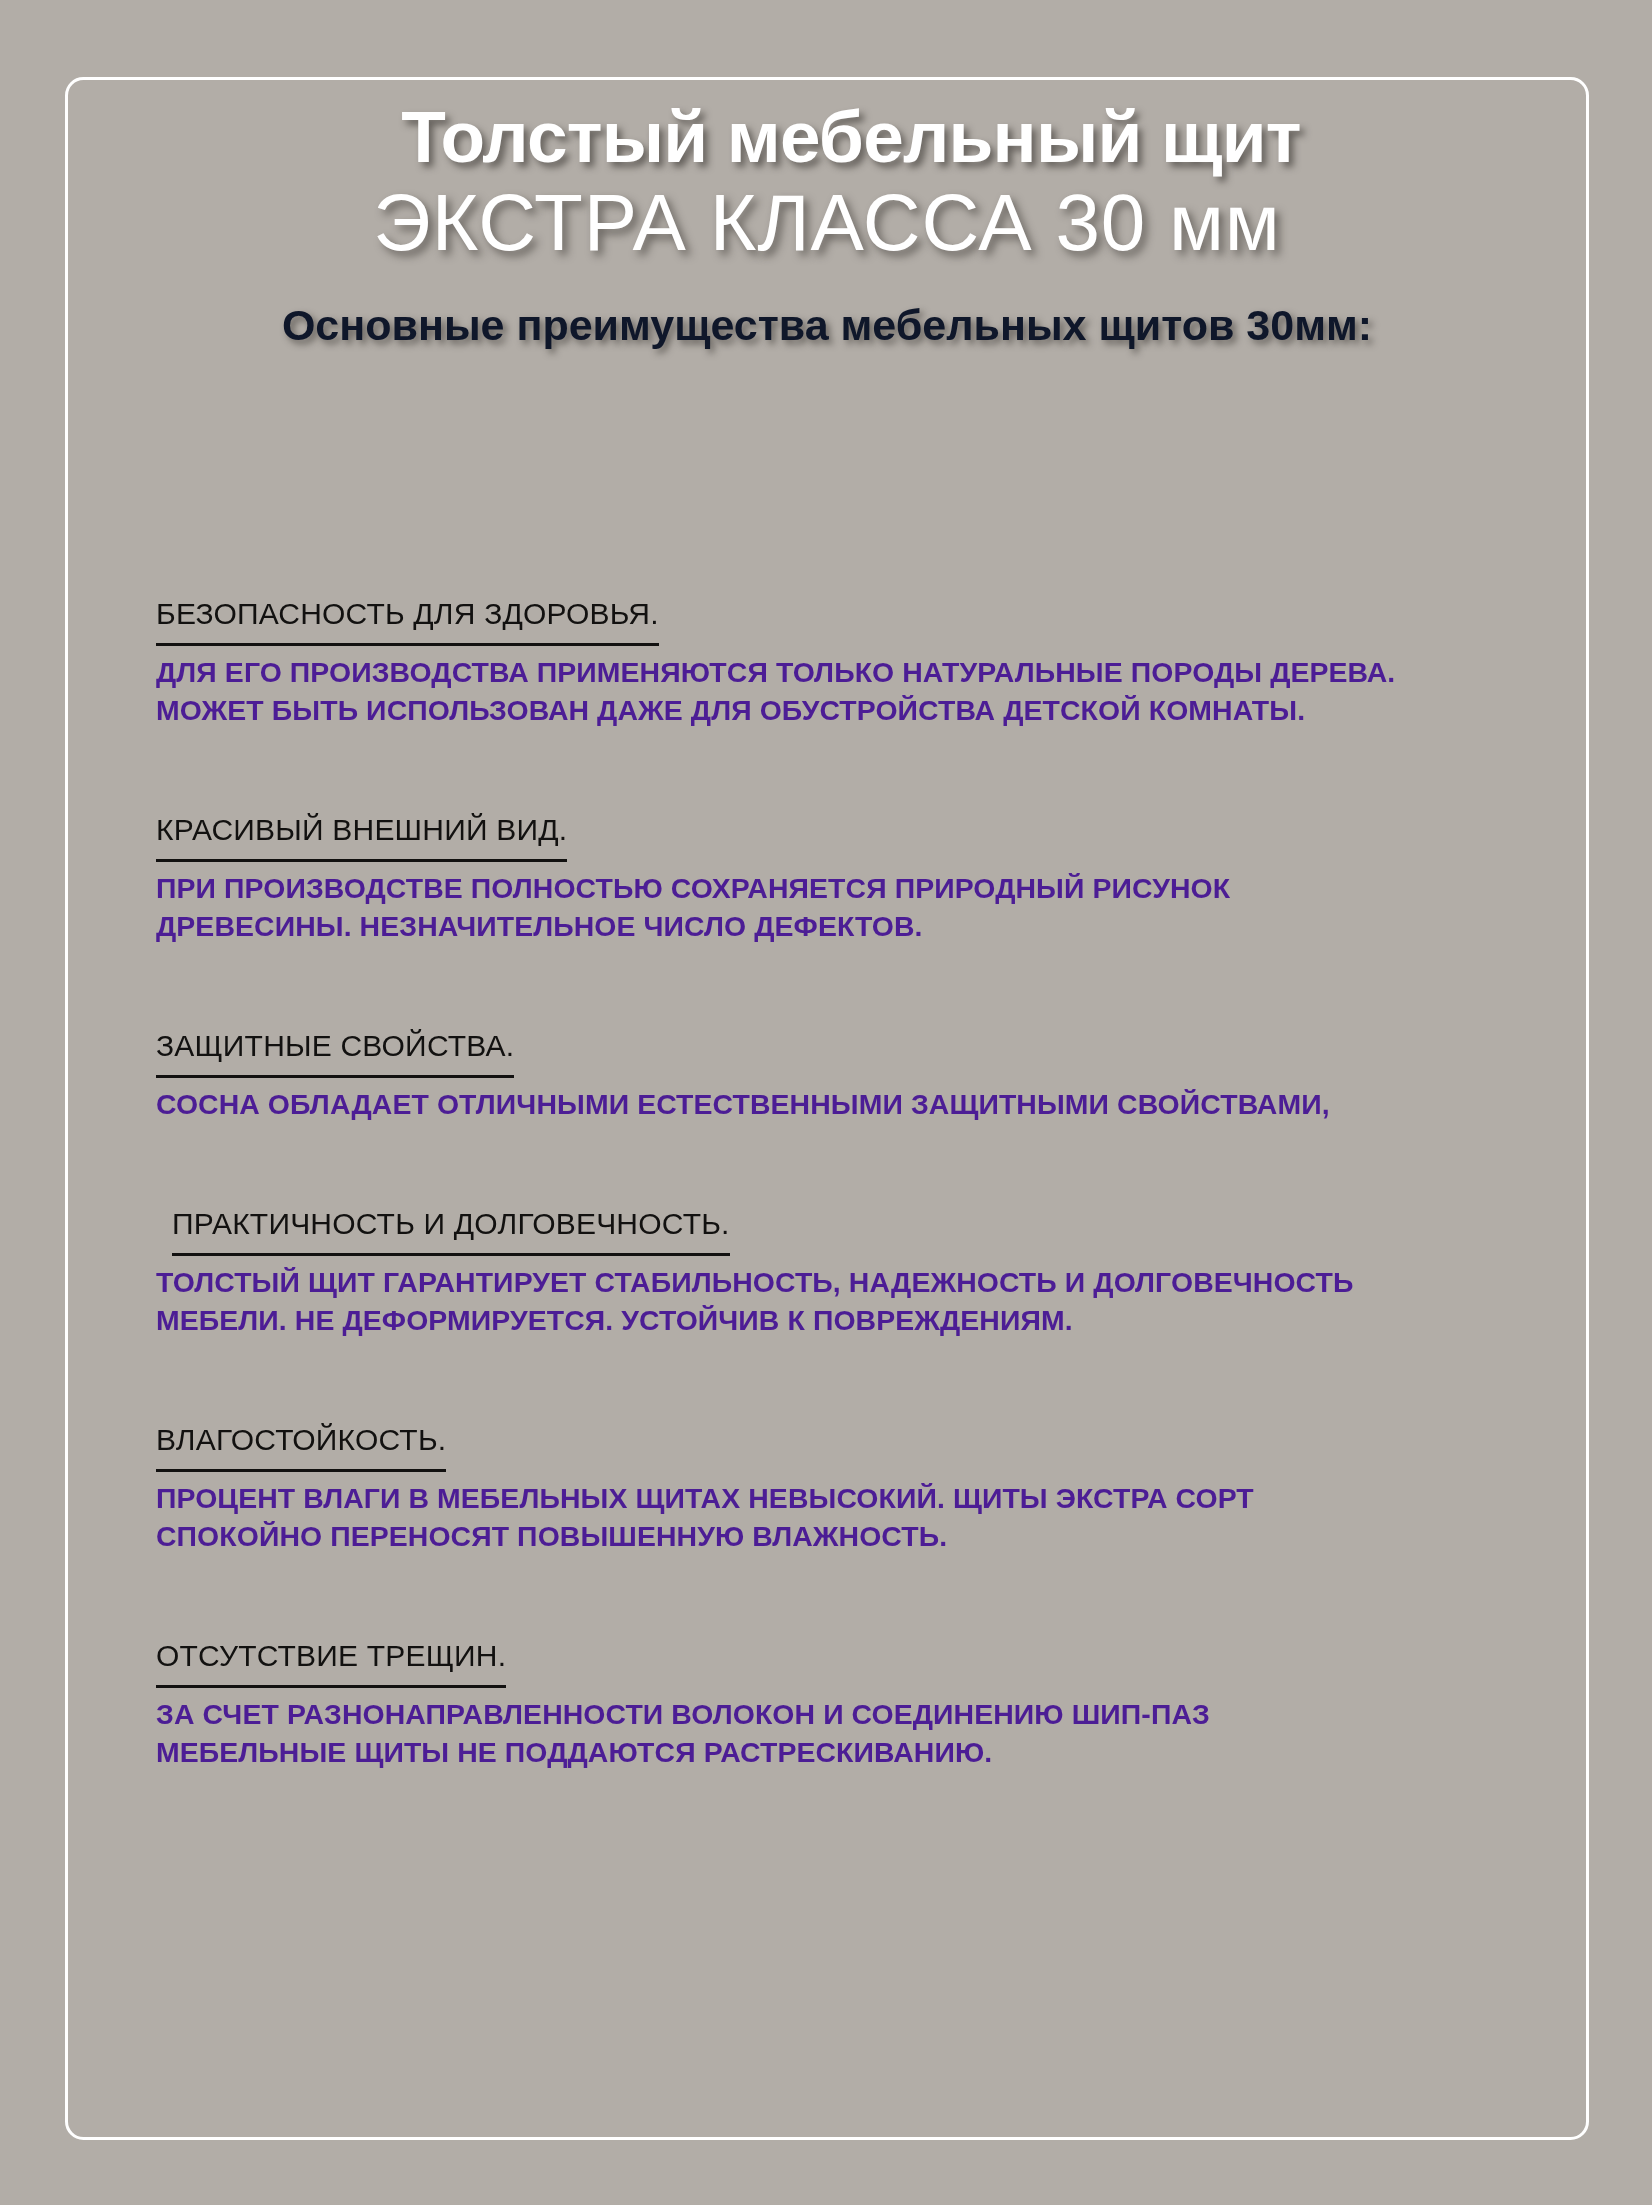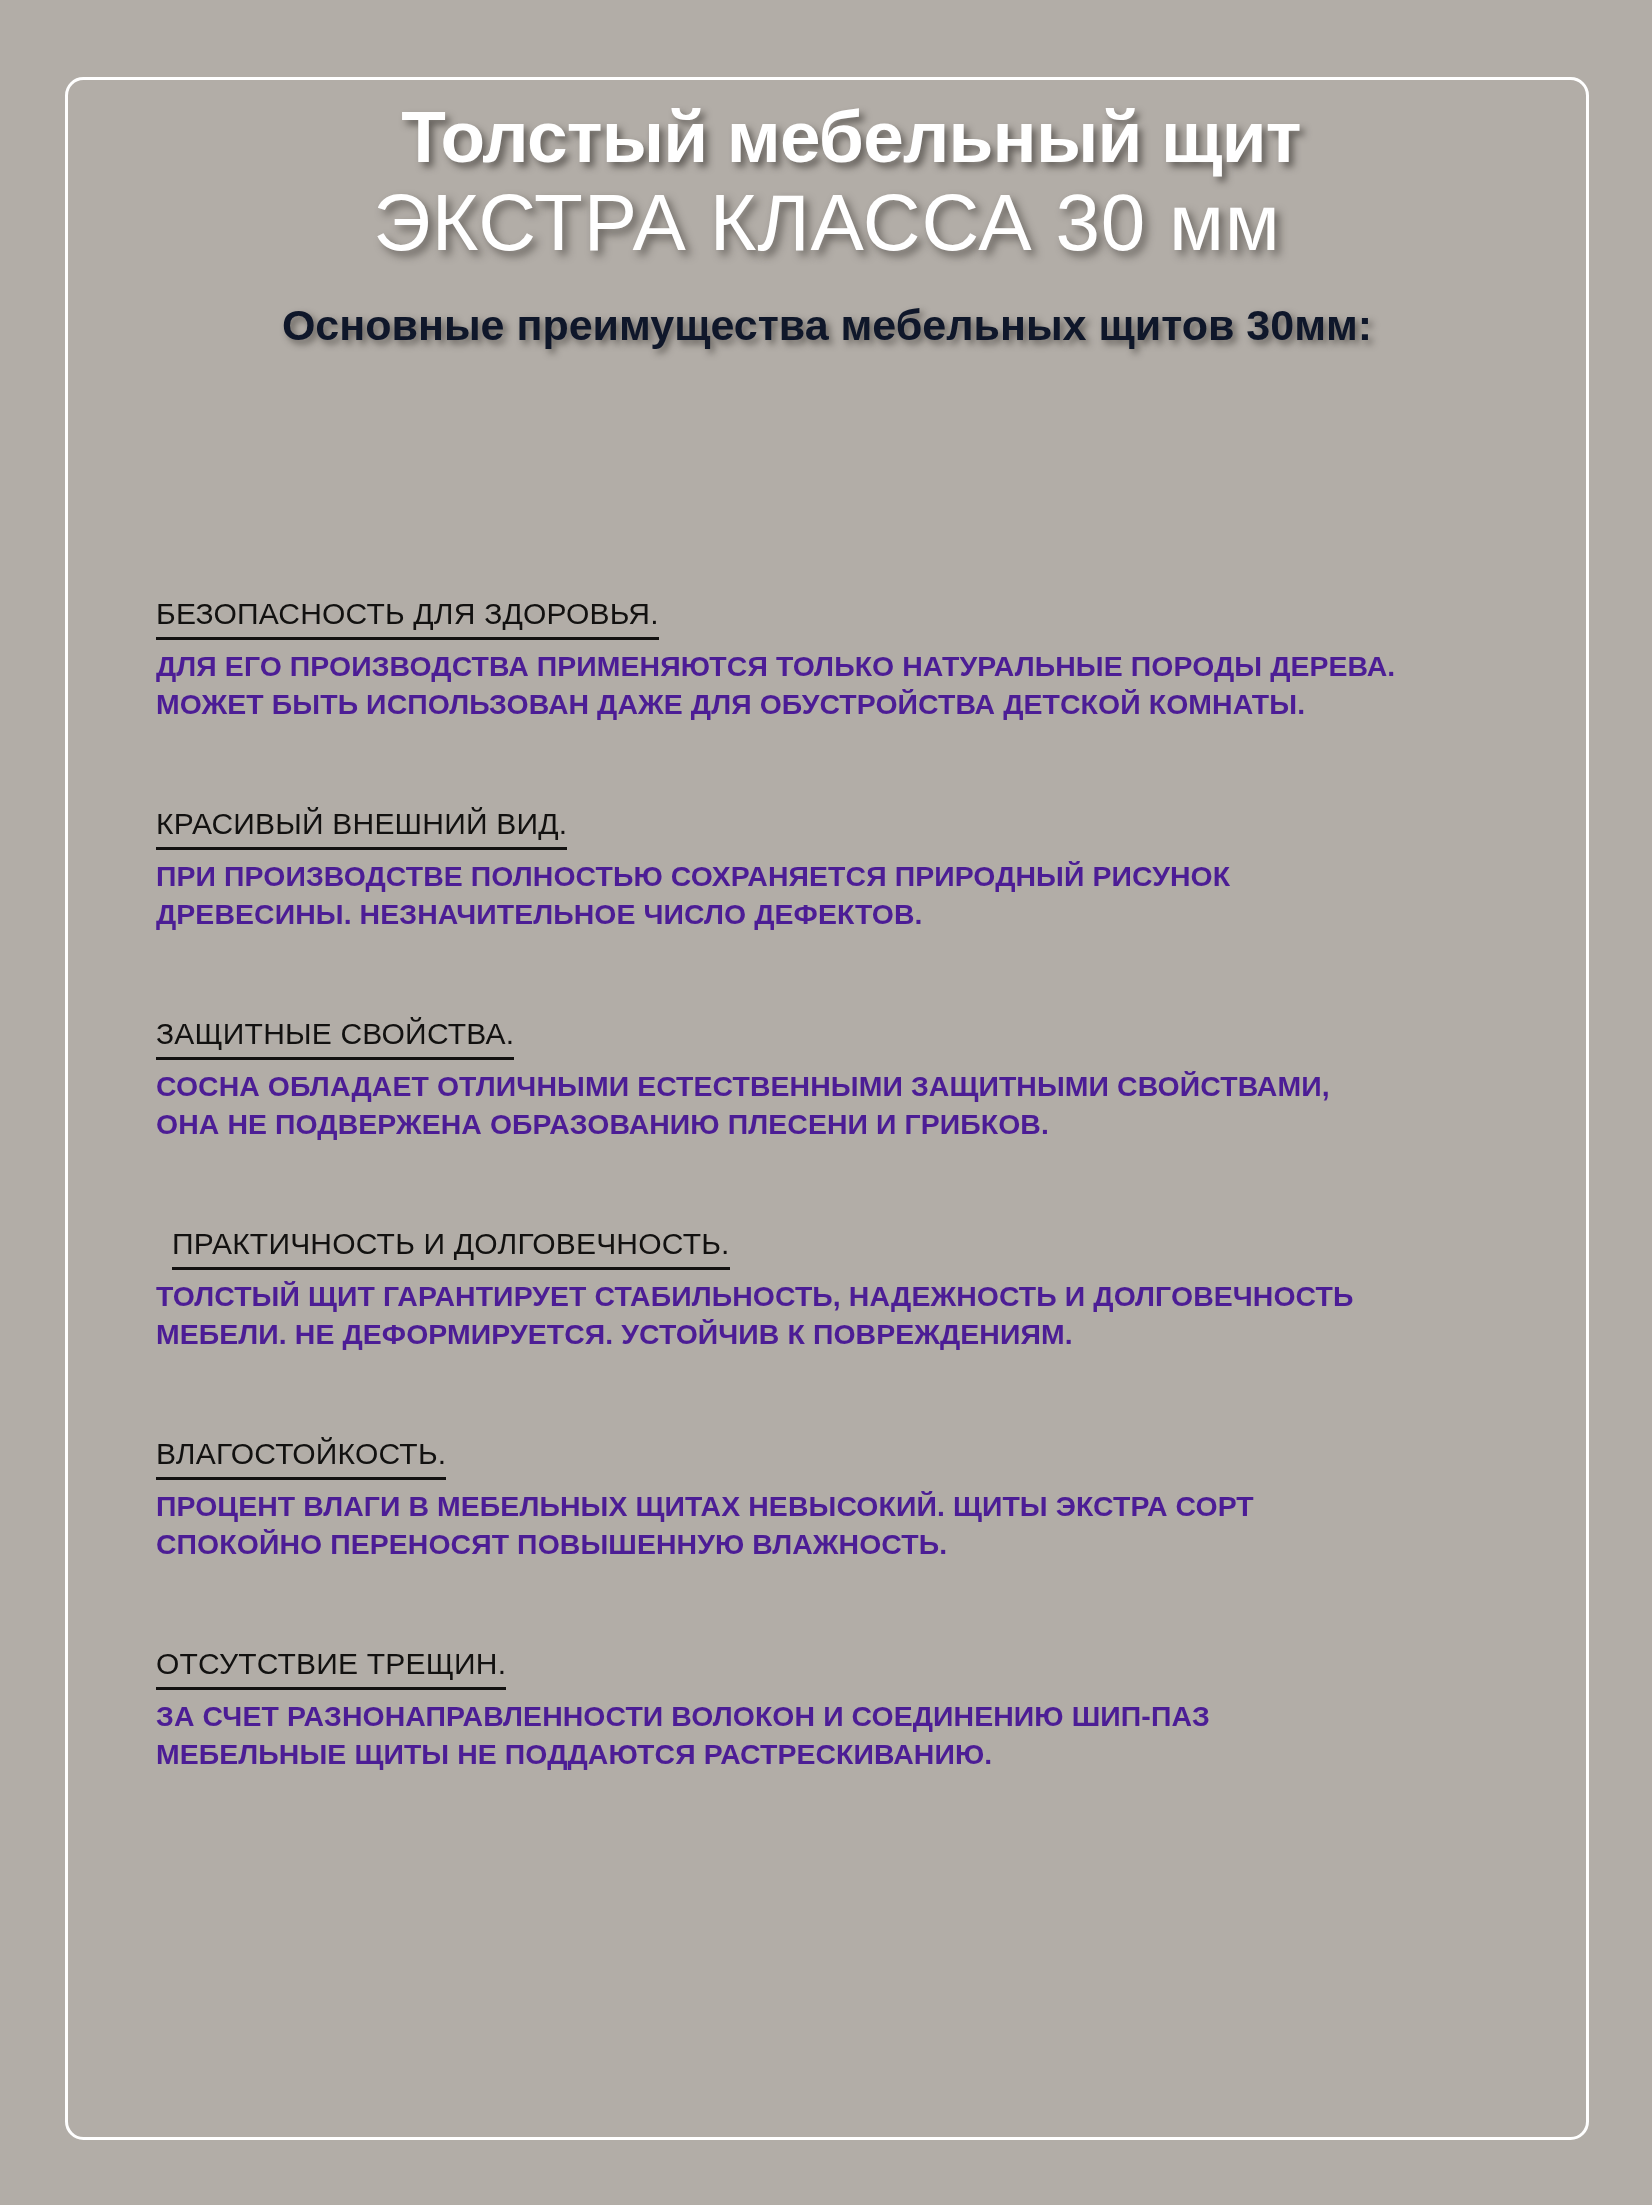--- a/index.html
+++ b/index.html
@@ -99,21 +99,21 @@
   .adv-heading {
     display: inline-block;
     color: #121110;
     font-family: "Liberation Sans", sans-serif;
     font-weight: normal;
     font-size: 30px;
     line-height: 36px;
     letter-spacing: 0.2px;
     white-space: nowrap;
     border-bottom: 3.8px solid #121110;
-    padding-bottom: 5px;
+    padding-bottom: 11px;
   }
 
   .adv-body {
     margin-top: 7px;
     color: #4c1d95;
     font-family: "Liberation Sans", sans-serif;
     font-weight: bold;
     font-size: 28.4px;
     line-height: 38px;
     letter-spacing: 0.1px;
@@ -155,21 +155,20 @@
       <div class="adv-body">
         <span class="ln">ПРИ ПРОИЗВОДСТВЕ ПОЛНОСТЬЮ СОХРАНЯЕТСЯ ПРИРОДНЫЙ РИСУНОК</span>
         <span class="ln">ДРЕВЕСИНЫ. НЕЗНАЧИТЕЛЬНОЕ ЧИСЛО ДЕФЕКТОВ.</span>
       </div>
     </div>
 
     <div class="adv-block">
       <div class="adv-heading">ЗАЩИТНЫЕ СВОЙСТВА. </div>
       <div class="adv-body">
         <span class="ln">СОСНА ОБЛАДАЕТ ОТЛИЧНЫМИ ЕСТЕСТВЕННЫМИ ЗАЩИТНЫМИ СВОЙСТВАМИ,</span>
-        <span class="ln">ОНА НЕ ПОДВЕРЖЕНА ОБРАЗОВАНИЮ ПЛЕСЕНИ И ГРИБКОВ.</span>
       </div>
     </div>
 
     <div class="adv-block indent-sm">
       <div class="adv-heading">ПРАКТИЧНОСТЬ И ДОЛГОВЕЧНОСТЬ.</div>
       <div class="adv-body">
         <span class="ln">ТОЛСТЫЙ ЩИТ ГАРАНТИРУЕТ СТАБИЛЬНОСТЬ, НАДЕЖНОСТЬ И ДОЛГОВЕЧНОСТЬ</span>
         <span class="ln">МЕБЕЛИ. НЕ ДЕФОРМИРУЕТСЯ. УСТОЙЧИВ К ПОВРЕЖДЕНИЯМ.</span>
       </div>
     </div>

